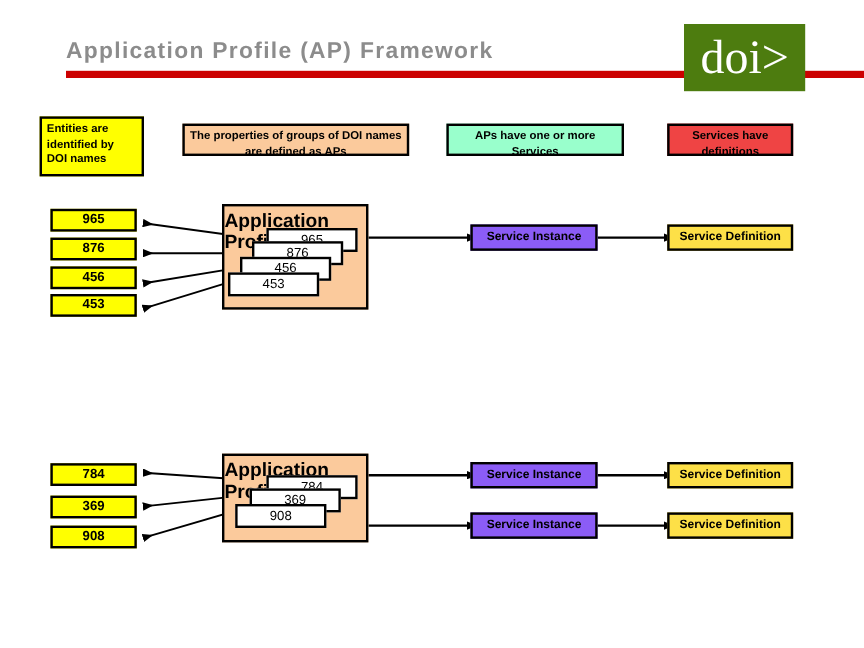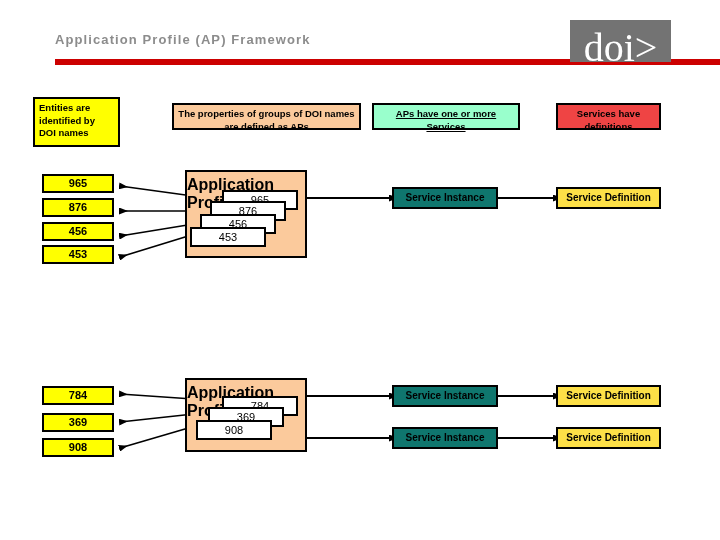--- a/index.html
+++ b/index.html
@@ -17,66 +17,66 @@
   .stage {
     position: absolute;
     left: 0; top: 0;
     width: 720px; height: 540px;
   }
   
   .page-title {
     position: absolute;
     left: 55px;
     top: 32px;
-    font-size: 13px;
+    font-size: 19px;
     font-weight: bold;
     color: #8c8c8c;
     letter-spacing: 1.1px;
     white-space: nowrap;
   }
   .red-rule {
     position: absolute;
     left: 55px;
     top: 59px;
     width: 665px;
     height: 6px;
     background: #CC0000;
   }
   .doi-logo {
     position: absolute;
     left: 570px;
     top: 20px;
     width: 101px;
-    height: 42px;
-    background: #737373;
+    height: 56px;
+    background: #4d7c0f;
     color: #ffffff;
     font-family: "Liberation Serif", serif;
     font-size: 40px;
     line-height: 55px;
     text-align: center;
     letter-spacing: 0px;
   }
   
   .cap {
     position: absolute;
     border: 2px solid #000000;
     font-size: 9.5px;
     font-weight: bold;
     color: #000000;
     box-sizing: border-box;
     line-height: 12.5px;
     padding: 3px 4px;
   }
   .cap.yellow { background: #FFFF00; text-align: left; }
   .cap.peach  { background: #FBCA9C; text-align: center; }
-  .cap.mint   { background: #99FFCC; text-align: center; text-decoration: underline; }
+  .cap.mint   { background: #99FFCC; text-align: center; }
   .cap.green  { background: #ef4444; text-align: center; }
 
   #cap-entities  { left: 33px;  top: 97px;  width: 87px;  height: 50px; }
-  #cap-props     { left: 172px; top: 103px; width: 189px; height: 27px; }
+  #cap-props     { left: 152px; top: 103px; width: 189px; height: 27px; }
   #cap-aps       { left: 372px; top: 103px; width: 148px; height: 27px; }
   #cap-services  { left: 556px; top: 103px; width: 105px; height: 27px; }
 
   
   .idbox {
     position: absolute;
     border: 2px solid #000000;
     background: #FFFF00;
     box-sizing: border-box;
     width: 72px;
@@ -122,21 +122,21 @@
     border: 2px solid #000000;
     box-sizing: border-box;
     height: 22px;
     font-size: 10px;
     font-weight: bold;
     color: #000000;
     text-align: center;
     line-height: 18px;
     white-space: nowrap;
   }
-  .svcbox.mint  { background: #0f766e; }
+  .svcbox.mint  { background: #8b5cf6; }
   .svcbox.green { background: #fde047; }
 
   svg.wires {
     position: absolute;
     left: 0; top: 0;
     width: 720px; height: 540px;
     pointer-events: none;
   }
 </style>
 </head>

